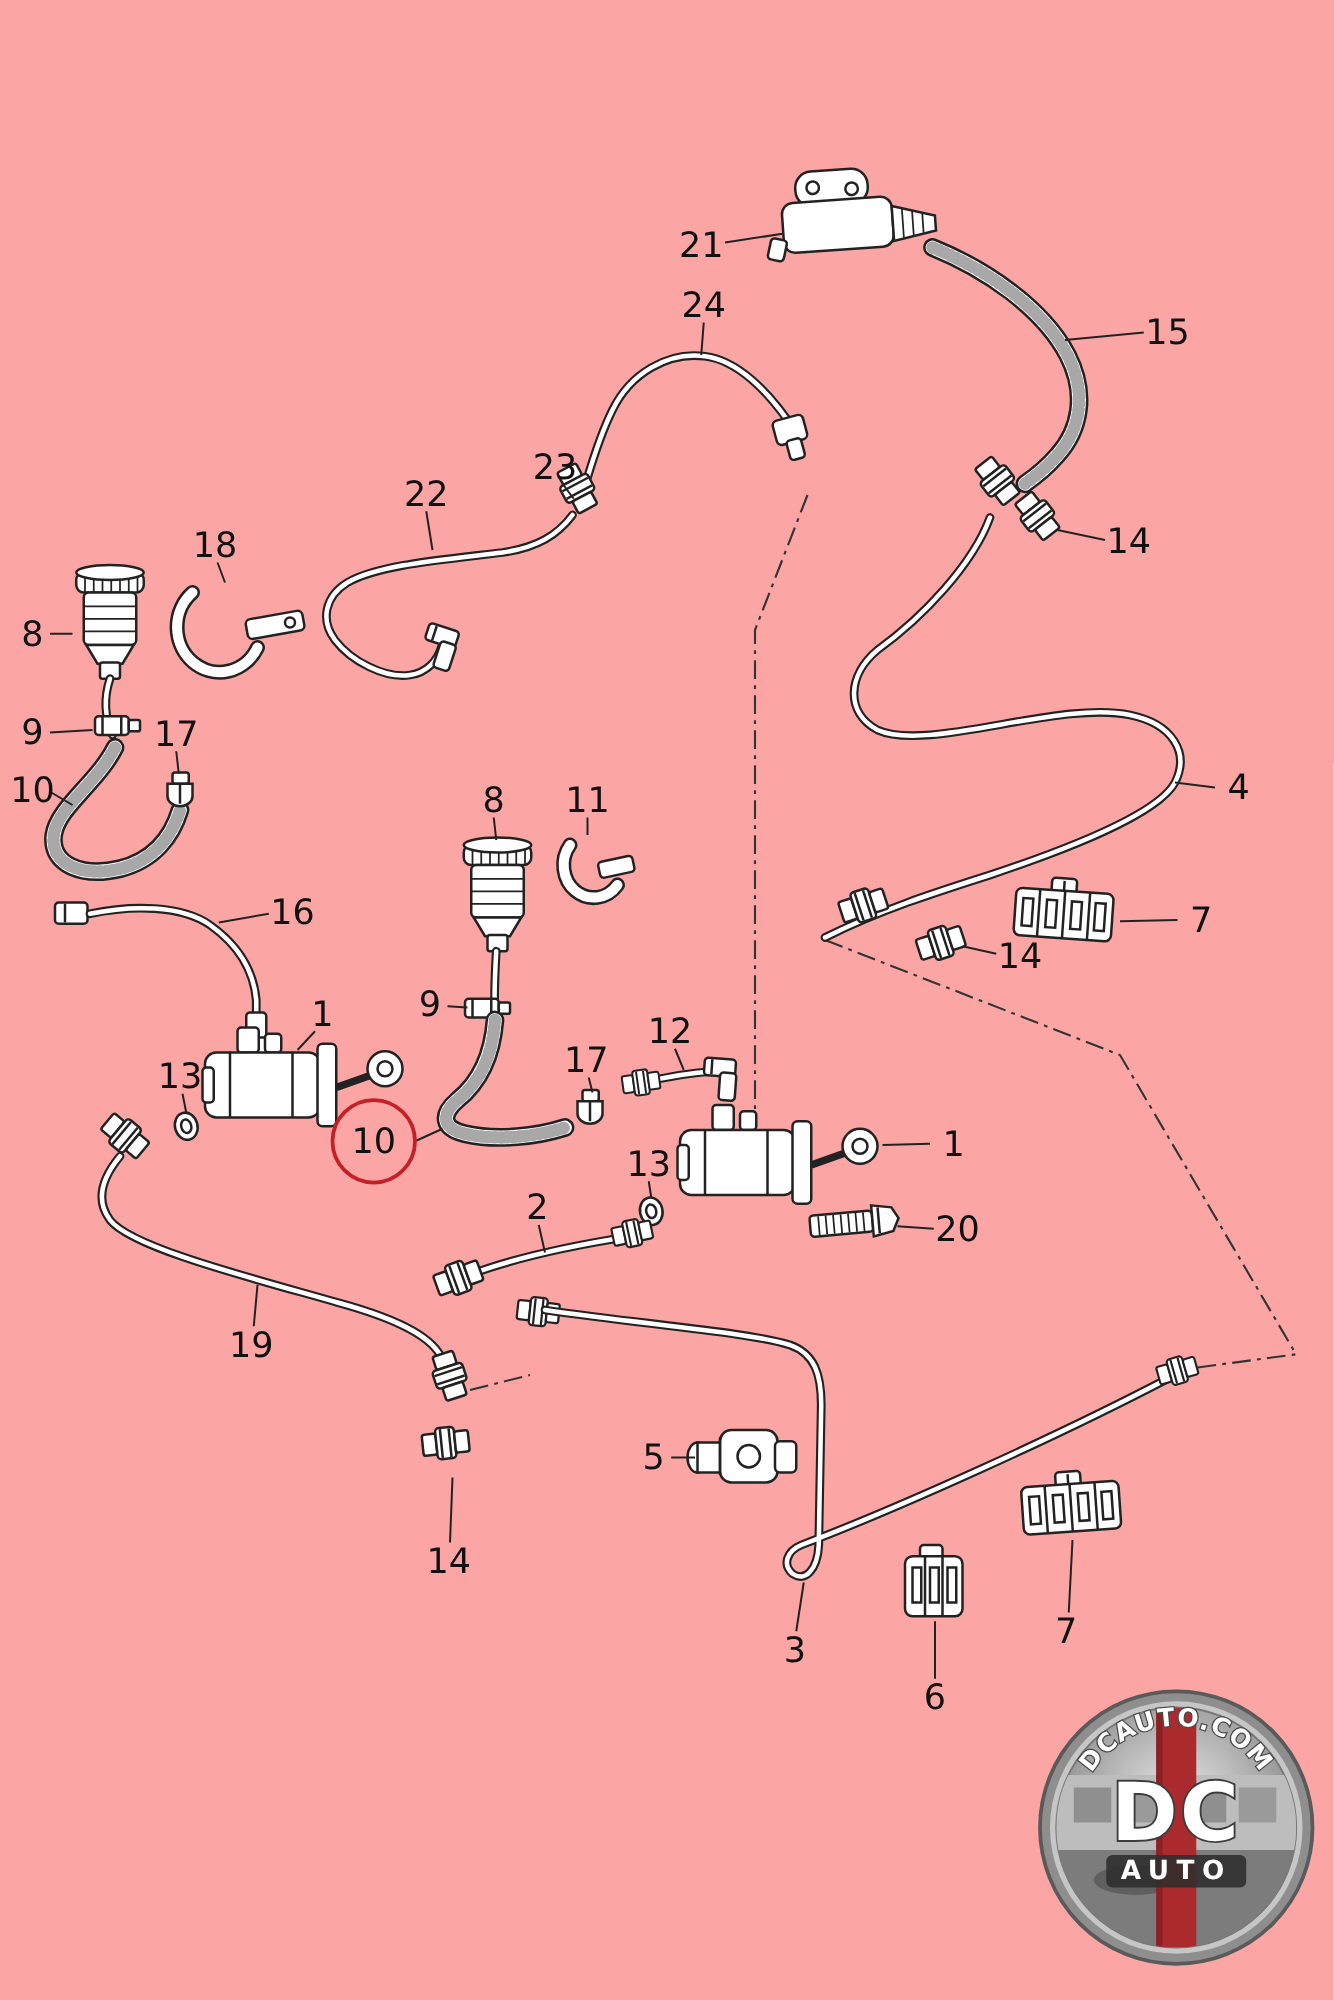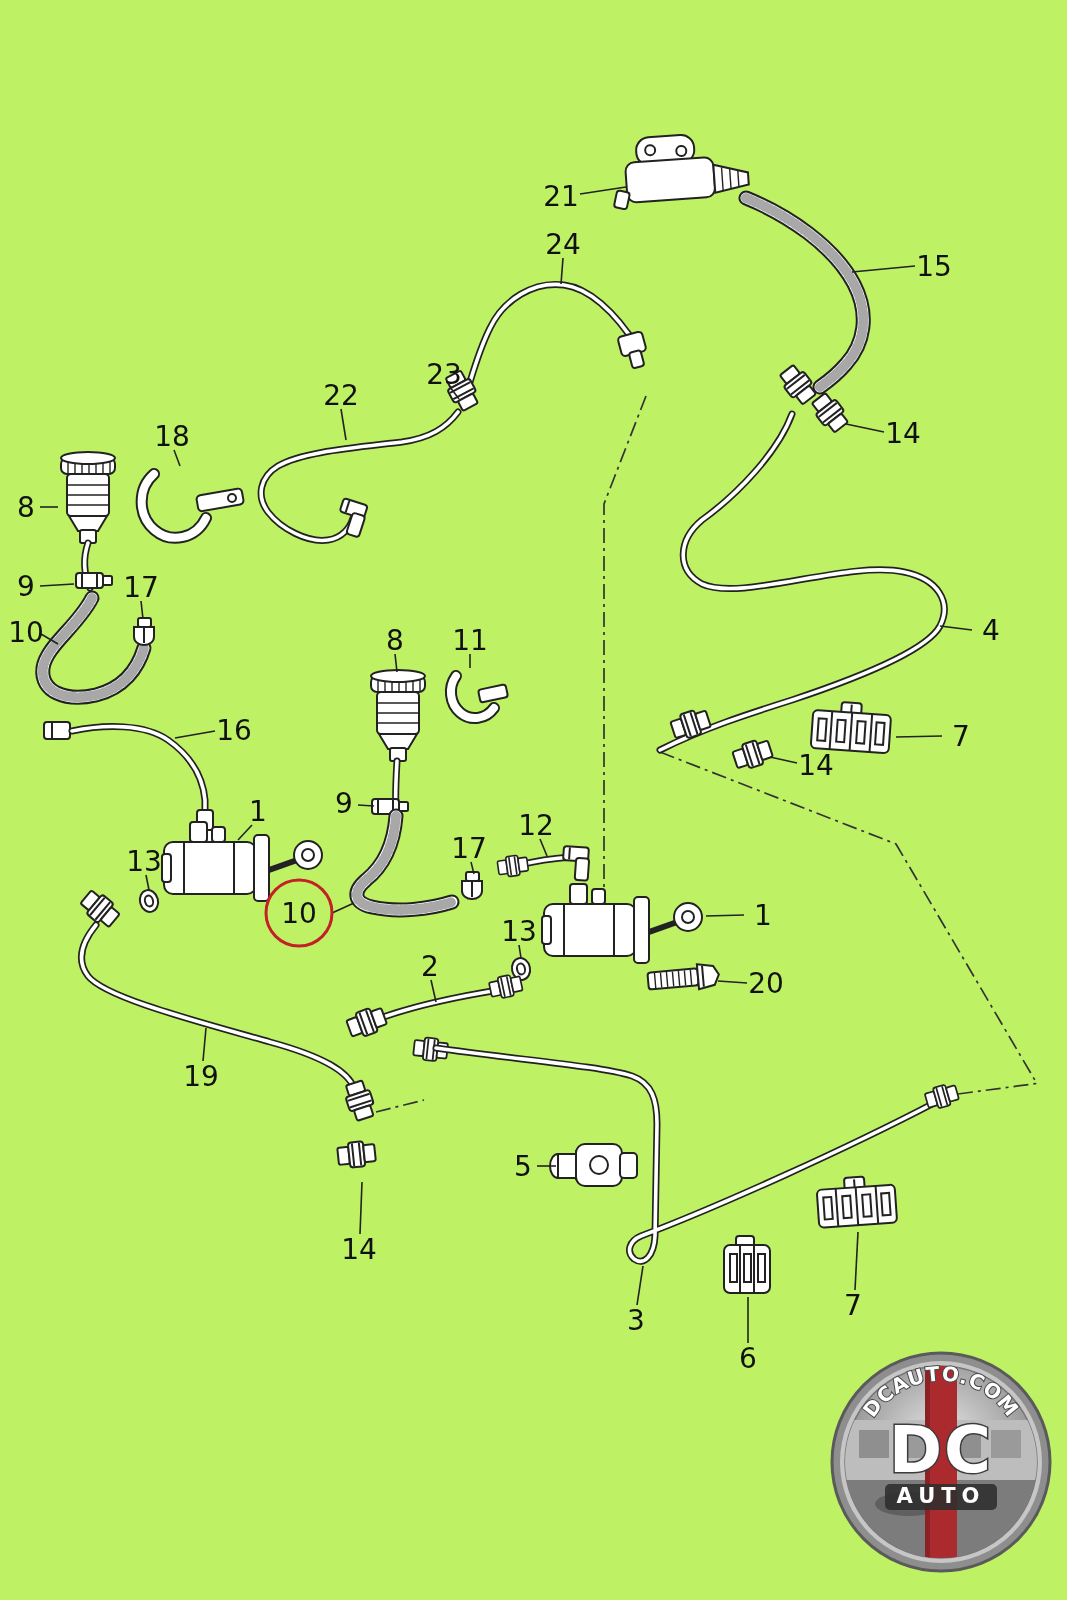--- a/index.html
+++ b/index.html
@@ -1,17 +1,17 @@
 <!DOCTYPE html>
 <html><head>
 <meta charset="utf-8">
 <title>Diagram</title>
 <style>
   html,body{margin:0;padding:0;background:#fff;}
-  .page{width:1067px;height:1600px;position:relative;background:#bef264;overflow:hidden;
+  .page{width:1067px;height:1600px;position:relative;background:#fca5a5;overflow:hidden;
         font-family:"DejaVu Sans",sans-serif;}
   svg{display:block;}
   
   .pO{fill:none;stroke:#222;stroke-width:7;stroke-linecap:round;stroke-linejoin:round}
   .pI{fill:none;stroke:#fff;stroke-width:3.6;stroke-linecap:round;stroke-linejoin:round}
   
   .hO{fill:none;stroke:#222;stroke-width:15;stroke-linecap:round;stroke-linejoin:round}
   .hI{fill:none;stroke:#fff;stroke-width:11;stroke-linecap:round;stroke-linejoin:round}
   .hT{fill:none;stroke:#a3a3a3;stroke-width:10;stroke-linecap:round;stroke-dasharray:1.5 3.5;opacity:.95}
   

